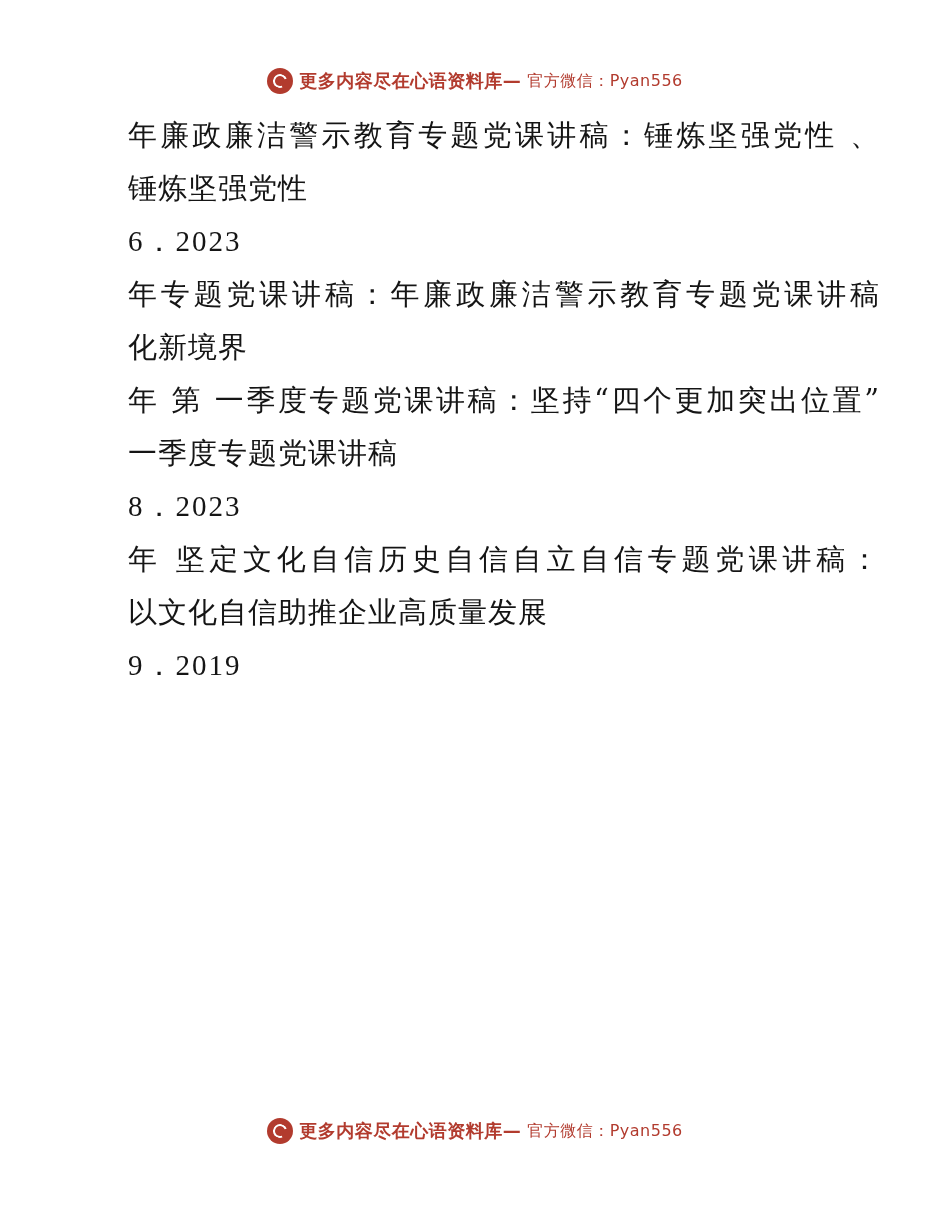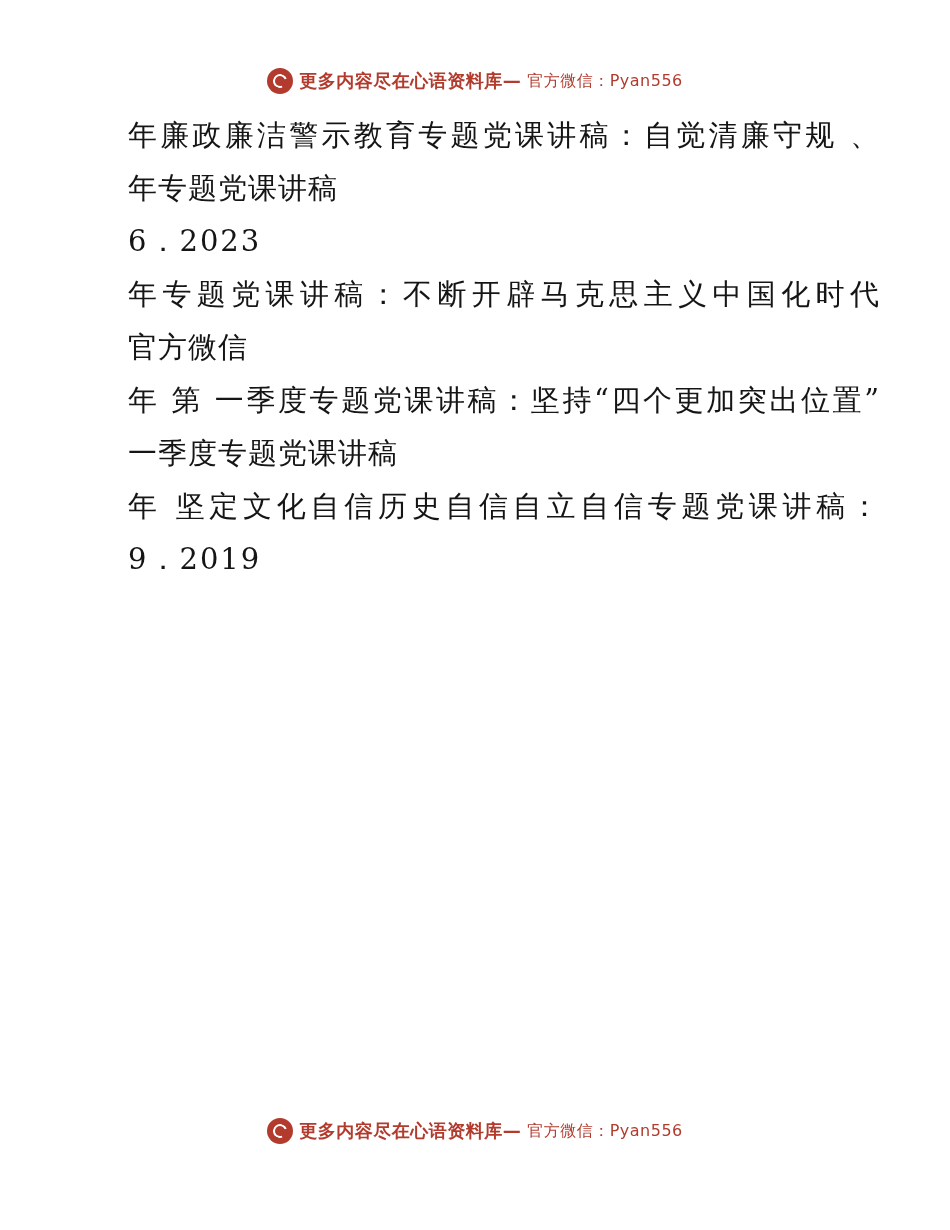--- a/index.html
+++ b/index.html
@@ -87,46 +87,49 @@
     line-height: 1.62;
     letter-spacing: 1px;
     margin: 0 0 6px 0;
     text-indent: 2em;
     text-align: justify;
     color: #151515;
     font-family: "DejaVu Serif", "Liberation Serif", serif;
   }
   .para.num {
     letter-spacing: 2px;
+    font-family: Liberation Serif, serif;
   }
   .para.justify-spread {
     text-align: justify;
     text-align-last: justify;
   }
 </style>
 </head>
 <body>
 
 <div class="page">
 
   <div class="watermark watermark-top">
     <span class="wm-logo"></span>
     <span class="wm-text">更多内容尽在心语资料库—</span>
     <span class="wm-sub">官方微信：Pyan556</span>
   </div>
 
   <div class="content">
-    <p class="para justify-spread">年廉政廉洁警示教育专题党课讲稿：自觉清廉守规 、</p>
-    <p class="para">年专题党课讲稿</p>
+    <p class="para justify-spread">年廉政廉洁警示教育专题党课讲稿：锤炼坚强党性 、</p>
+    <p class="para">锤炼坚强党性</p>
     <p class="para num">6．2023</p>
-    <p class="para justify-spread">年专题党课讲稿：不断开辟马克思主义中国化时代</p>
-    <p class="para">官方微信</p>
+    <p class="para justify-spread">年专题党课讲稿：年廉政廉洁警示教育专题党课讲稿</p>
+    <p class="para">化新境界</p>
     <p class="para justify-spread">年 第 一季度专题党课讲稿：坚持“四个更加突出位置”</p>
     <p class="para">一季度专题党课讲稿</p>
+    <p class="para num">8．2023</p>
     <p class="para justify-spread">年 坚定文化自信历史自信自立自信专题党课讲稿：</p>
+    <p class="para">以文化自信助推企业高质量发展</p>
     <p class="para num">9．2019</p>
   </div>
 
   <div class="watermark watermark-bottom">
     <span class="wm-logo"></span>
     <span class="wm-text">更多内容尽在心语资料库—</span>
     <span class="wm-sub">官方微信：Pyan556</span>
   </div>
 
 </div>

